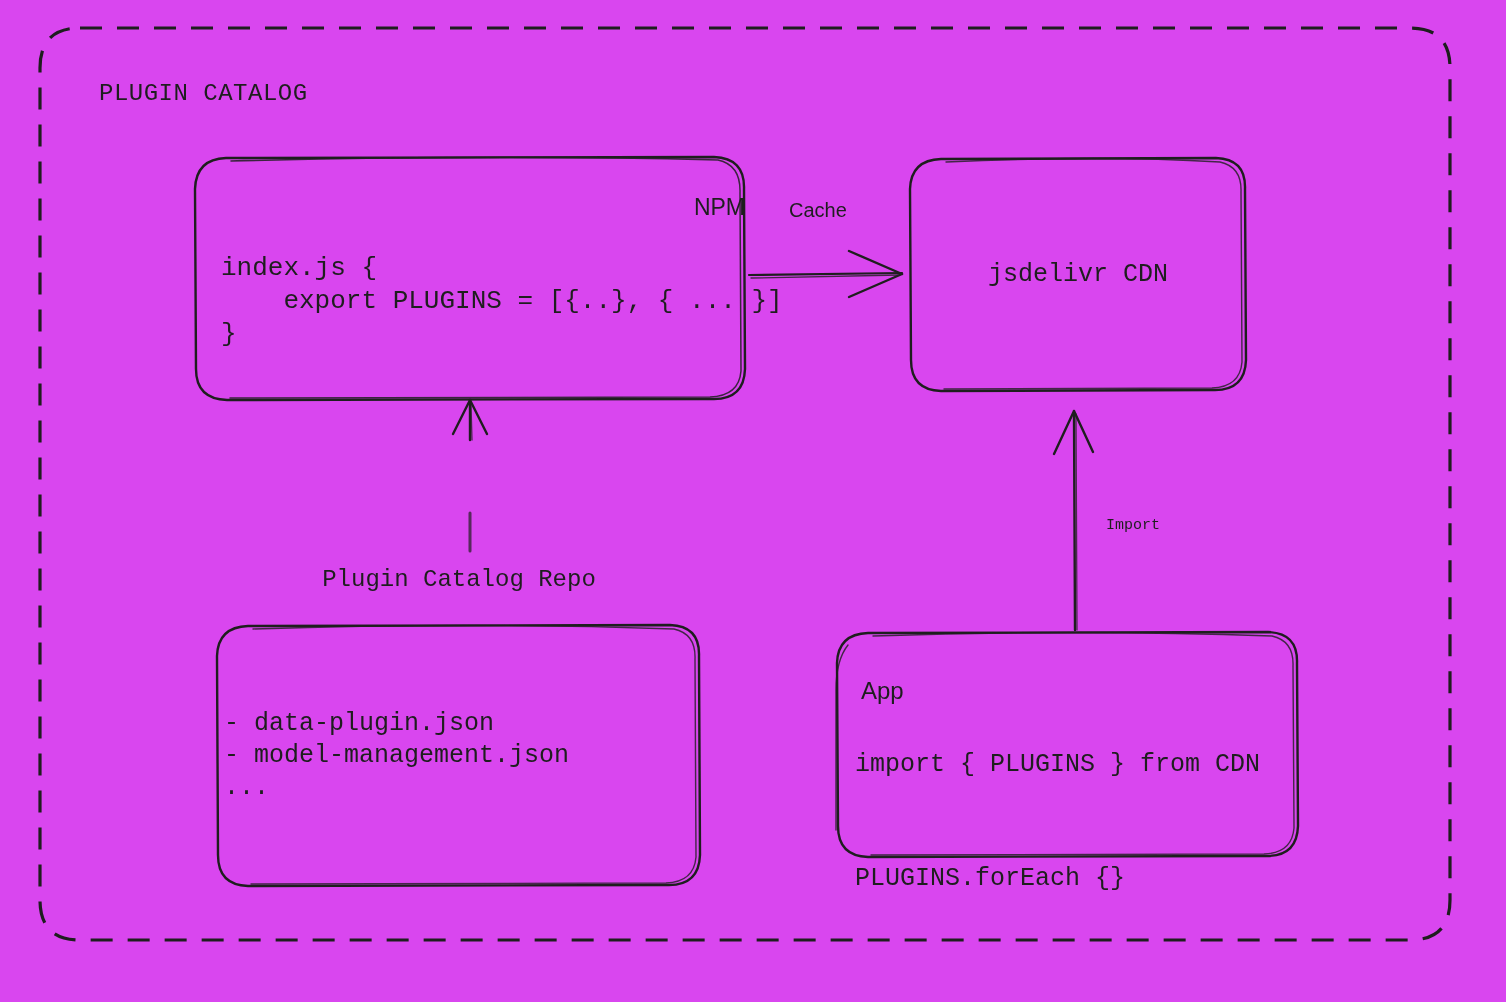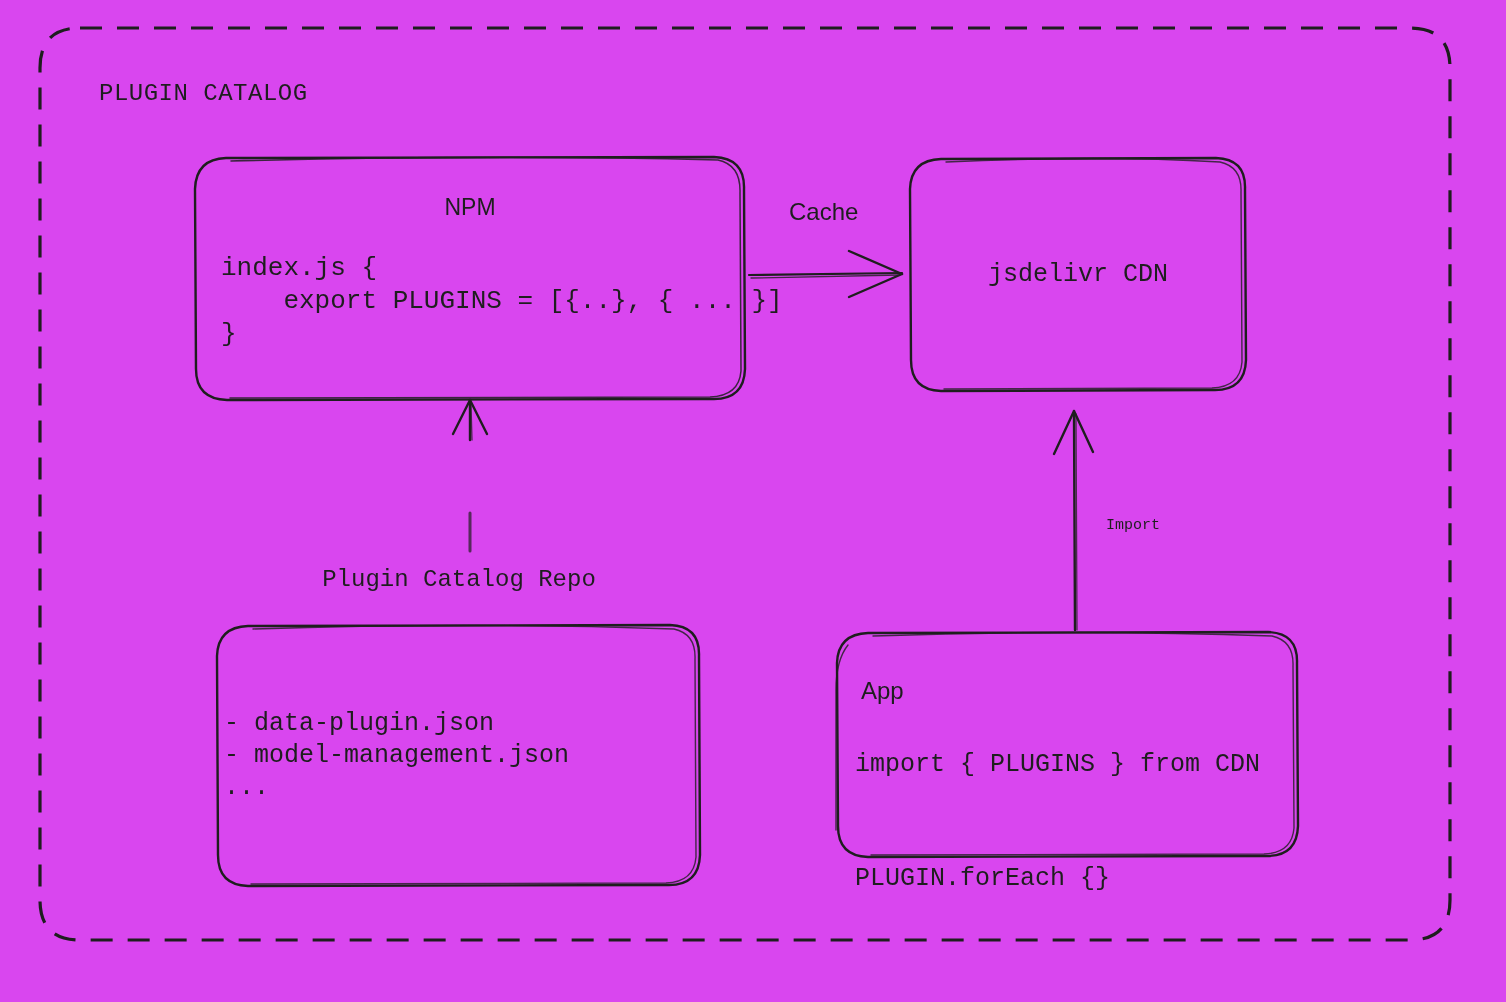--- a/index.html
+++ b/index.html
@@ -45,21 +45,21 @@
     top: 82px;
     font-size: 24px;
     letter-spacing: 0.5px;
   }
 
   
   .npm-title {
     left: 195px;
     top: 196px;
     width: 550px;
-    text-align: center;
+    text-align: right;
     font-size: 23px;
   }
   .npm-code {
     left: 221px;
     top: 252px;
     font-size: 26px;
     line-height: 33px;
   }
 
   
@@ -68,21 +68,21 @@
     top: 262px;
     width: 336px;
     text-align: center;
     font-size: 25px;
   }
 
   
   .cache-label {
     left: 789px;
     top: 200px;
-    font-size: 24px;
+    font-size: 20px;
   }
   .build-label {
     left: 341px;
     top: 448px;
     width: 258px;
     text-align: center;
     font-size: 24px;
     line-height: 33px;
   }
   .import-label {
@@ -202,15 +202,15 @@
   <div class="txt mono repo-title">Plugin Catalog Repo</div>
 
   <div class="txt mono repo-code">- data-plugin.json
 - model-management.json
 ...</div>
 
   <div class="txt sans app-title">App</div>
 
   <div class="txt mono app-code">import { PLUGINS } from CDN
 
-PLUGIN.forEach {}</div>
+PLUGINS.forEach {}</div>
 
 </div>
 
 </body></html>

